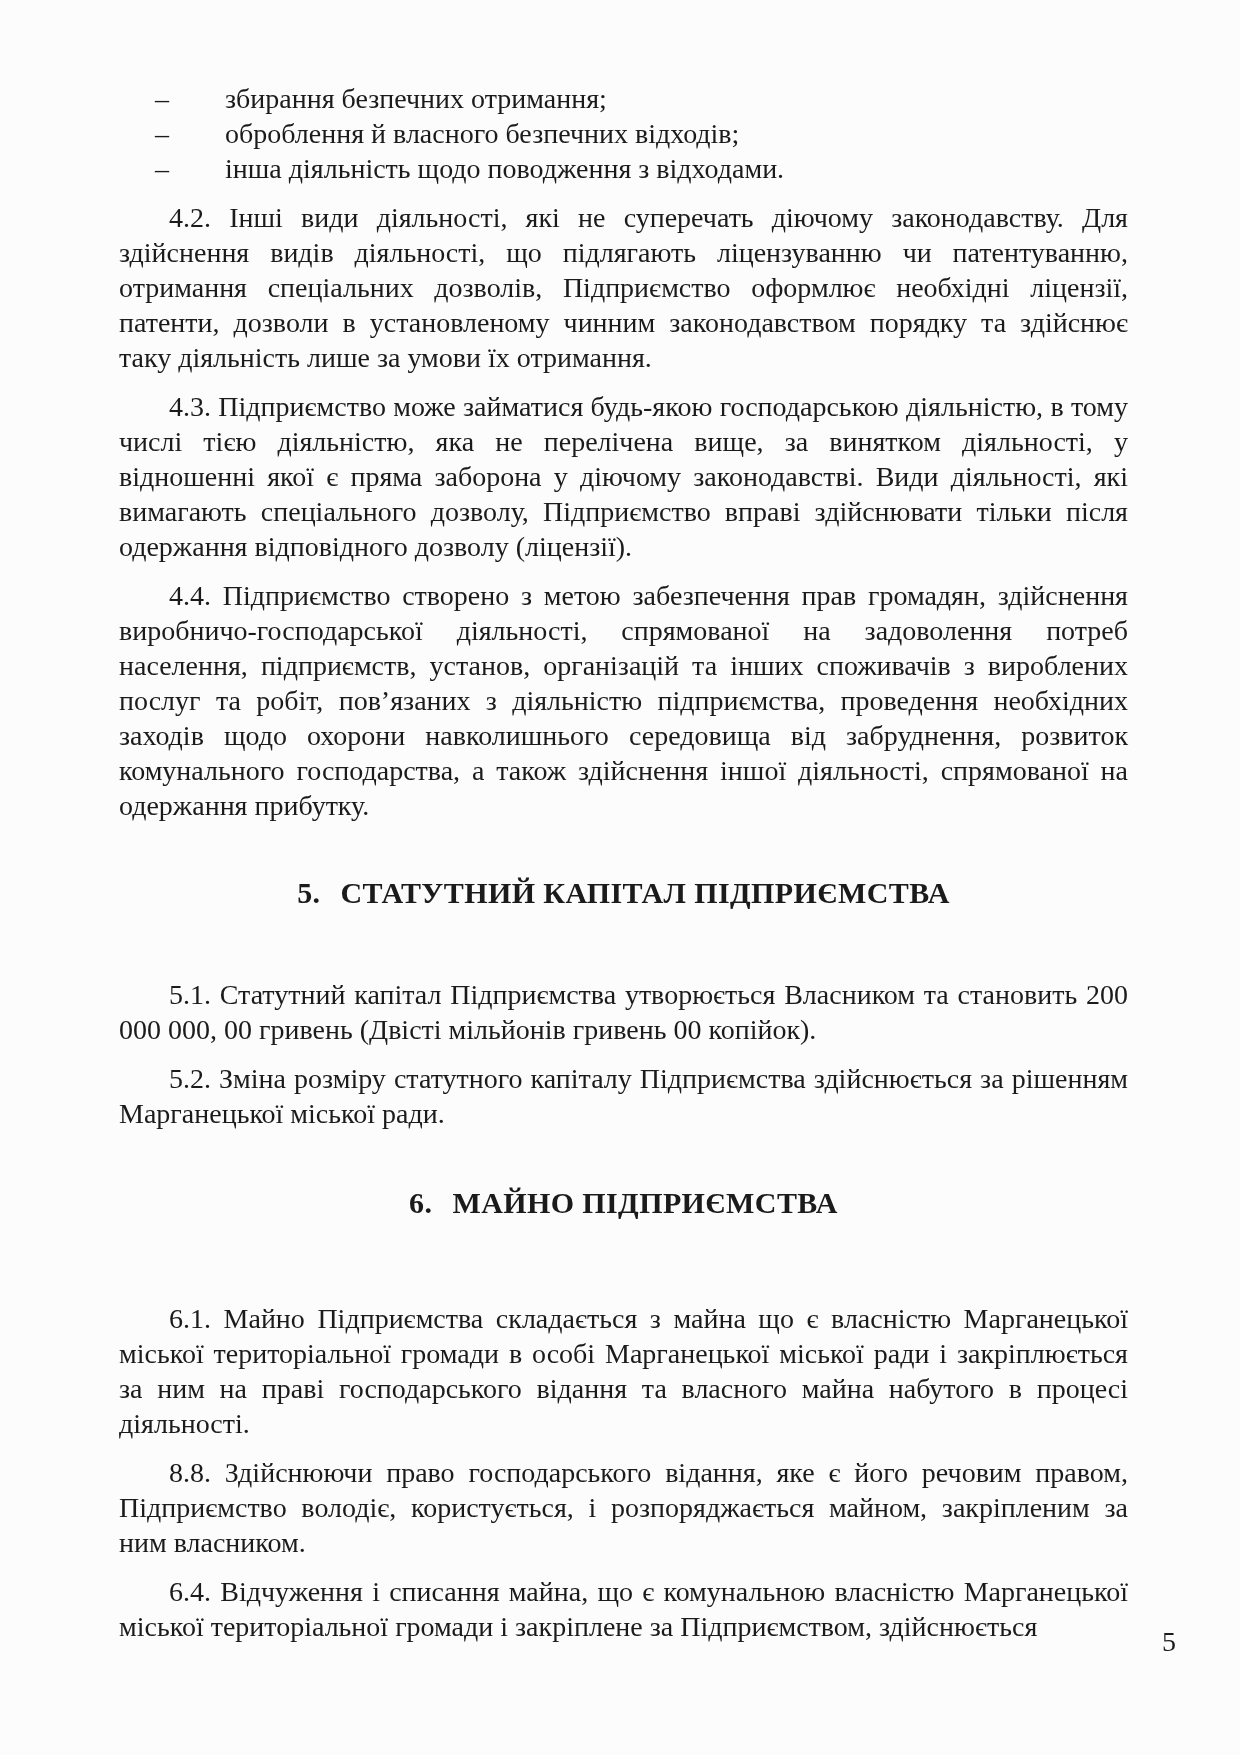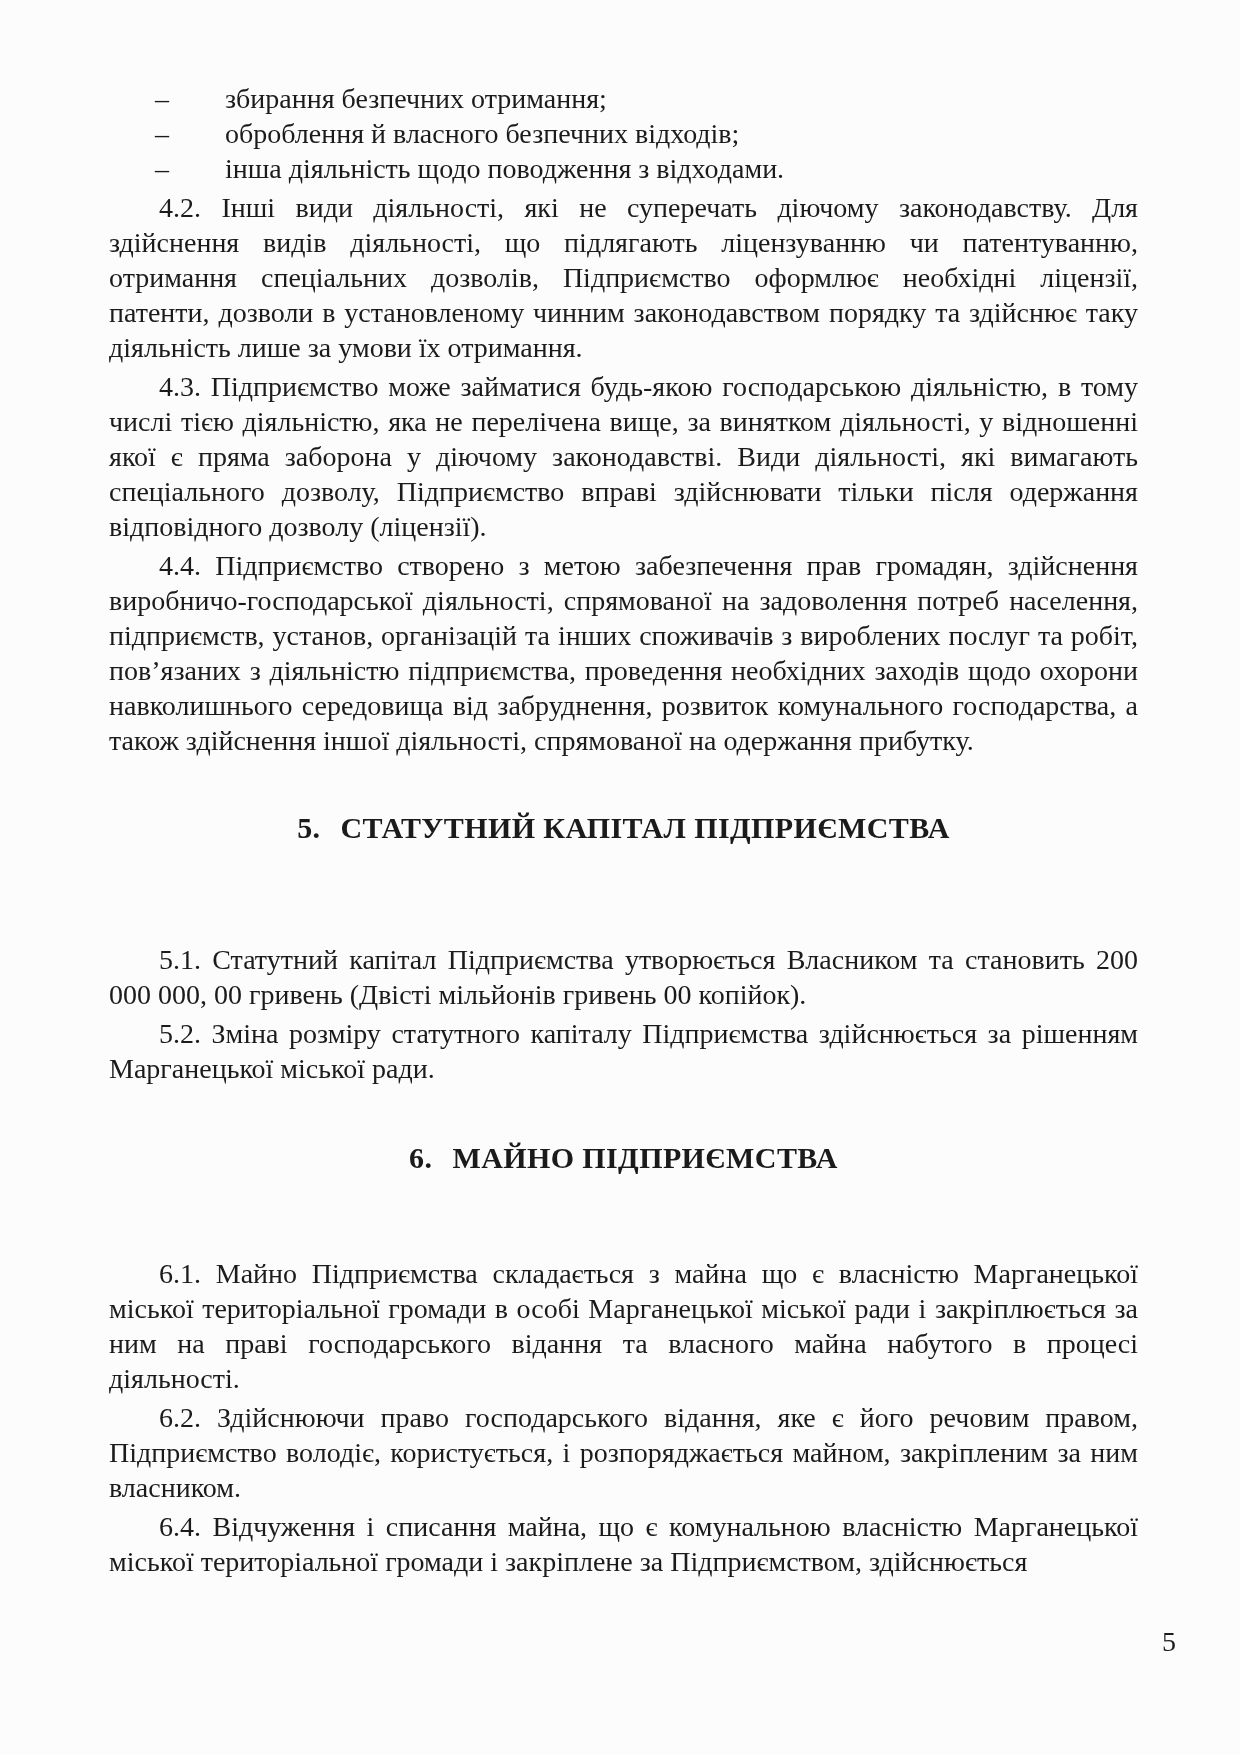--- a/index.html
+++ b/index.html
@@ -31,37 +31,37 @@
   }
   .bullet-marker {
     flex: none;
     margin-left: 50px;
     width: 70px;
   }
   .bullet-text {
     flex: 1;
   }
   .para {
-    margin: 4px;
+    margin: 14px;
     text-align: justify;
     text-indent: 50px;
   }
   .sec-heading {
     margin: 0;
     text-align: center;
     font-size: 30px;
     line-height: 36px;
     font-weight: 700;
     letter-spacing: 0.4px;
   }
   .sec-heading .sec-num {
     margin-right: 20px;
   }
   .heading-5 {
-    margin: 52px 0 96px 0;
+    margin: 52px 0 66px 0;
   }
   .heading-6 {
     margin: 54px 0 80px 0;
   }
   .page-number {
     position: absolute;
     left: 1162px;
     top: 1624px;
     font-size: 28px;
     line-height: 35px;
@@ -95,19 +95,19 @@
     </h2>
 
     <p class="para">5.1. Статутний капітал Підприємства утворюється Власником та становить 200 000 000, 00 гривень (Двісті мільйонів гривень 00 копійок).</p>
     <p class="para">5.2. Зміна розміру статутного капіталу Підприємства здійснюється за рішенням Марганецької міської ради.</p>
 
     <h2 class="sec-heading heading-6">
       <span class="sec-num">6.</span><span class="sec-title">МАЙНО ПІДПРИЄМСТВА</span>
     </h2>
 
     <p class="para">6.1. Майно Підприємства складається з майна що є власністю Марганецької міської територіальної громади в особі Марганецької міської ради і закріплюється за ним на праві господарського відання та власного майна набутого в процесі діяльності.</p>
-    <p class="para">6.2. Здійснюючи право господарського відання, яке є його речовим правом, Підприємство володіє, користується, і розпоряджається майном, закріпленим за ним власником.</p>
+    <p class="para">8.8. Здійснюючи право господарського відання, яке є його речовим правом, Підприємство володіє, користується, і розпоряджається майном, закріпленим за ним власником.</p>
     <p class="para">6.4. Відчуження і списання майна, що є комунальною власністю Марганецької міської територіальної громади і закріплене  за Підприємством, здійснюється</p>
 
   </div>
 
   <div class="page-number">5</div>
 </div>
 
 </body></html>

